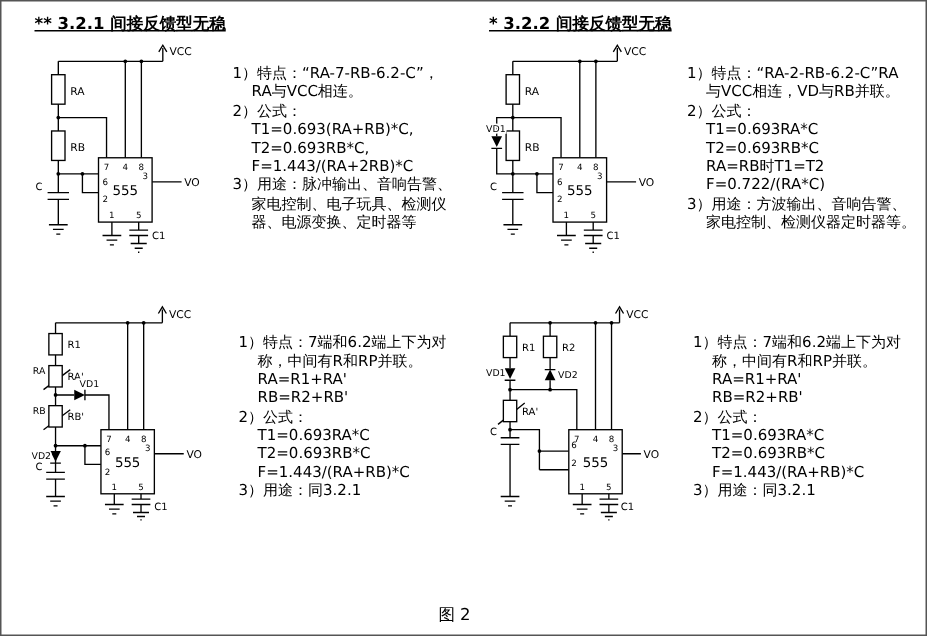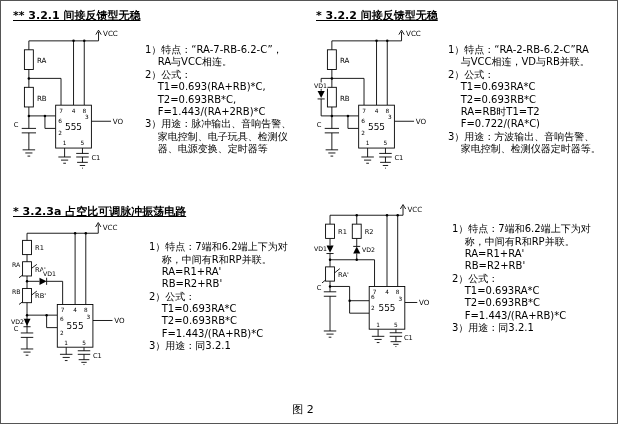--- a/index.html
+++ b/index.html
@@ -1,20 +1,20 @@
 <!DOCTYPE html>
 <html><head>
 <meta charset="utf-8">
 <style>
   html,body { margin:0; padding:0; background:#fff; }
   .page {
     width:618px; height:424px; box-sizing:border-box;
     border:1px solid #555; background:#fff; color:#000;
     font-family:"DejaVu Sans", sans-serif;
-    position:relative; padding:4px 8px; overflow:hidden;
+    position:relative; padding:4px 18px; overflow:hidden;
   }
   .grid { display:grid; grid-template-columns:303px 303px; }
   .section { min-height:196px; }
   .title {
     font-size:11px; font-weight:bold; text-decoration:underline;
     margin:3px 0 0 4px; white-space:nowrap;
   }
   .body { display:flex; align-items:center; }
   svg.circuit { flex:0 0 auto; margin-left:2px; }
   .notes {
@@ -150,21 +150,20 @@
     T1=0.693RA*C
     T2=0.693RB*C
     RA=RB时T1=T2
     F=0.722/(RA*C)
 3）用途：方波输出、音响告警、
     家电控制、检测仪器定时器等。</div>
       </div>
     </div>
 
     <div class="section">
-      <div class="title">* 3.2.3a 占空比可调脉冲振荡电路</div>
       <div class="body">
         <svg class="circuit" width="138" viewBox="0 0 155 175" xmlns="http://www.w3.org/2000/svg">
           <g>
             <path d="M18,16 H98 M98,16 V6"></path>
             <path d="M95,9 L98,4 L101,9"></path>
             <path d="M18,16 V128 M18,133 V146"></path>
             <path d="M11,128 H25 M11,133 H25"></path>
             <path d="M11,146 H25 M14,149.5 H22 M16.5,153 H19.5"></path>
             <path d="M18,70 H32 M40,70 H58 V96"></path>
             <path d="M40,66 V74"></path>

